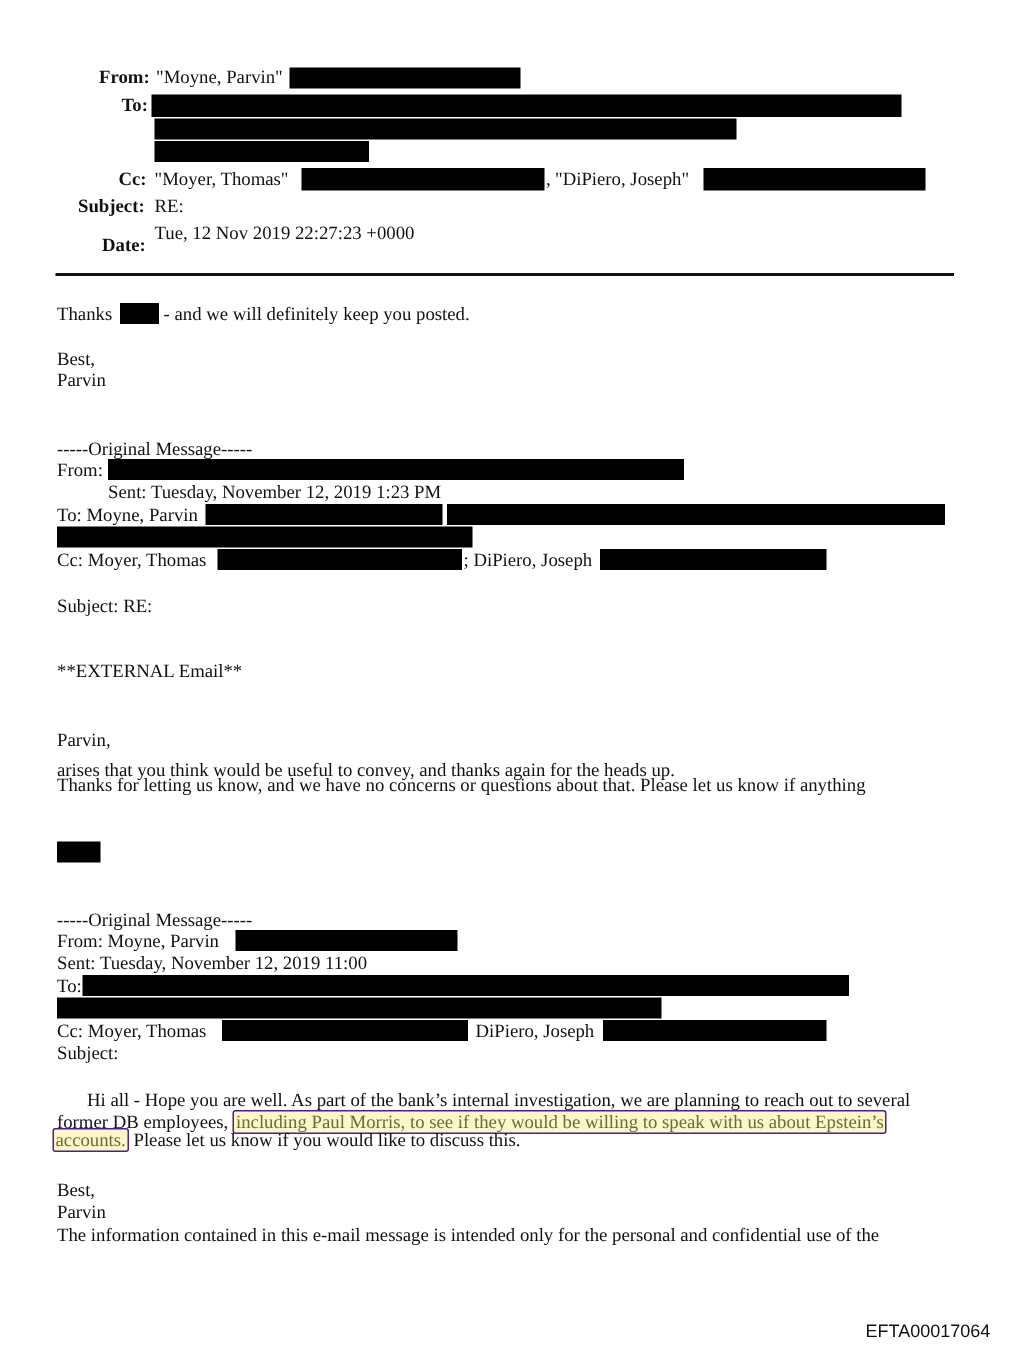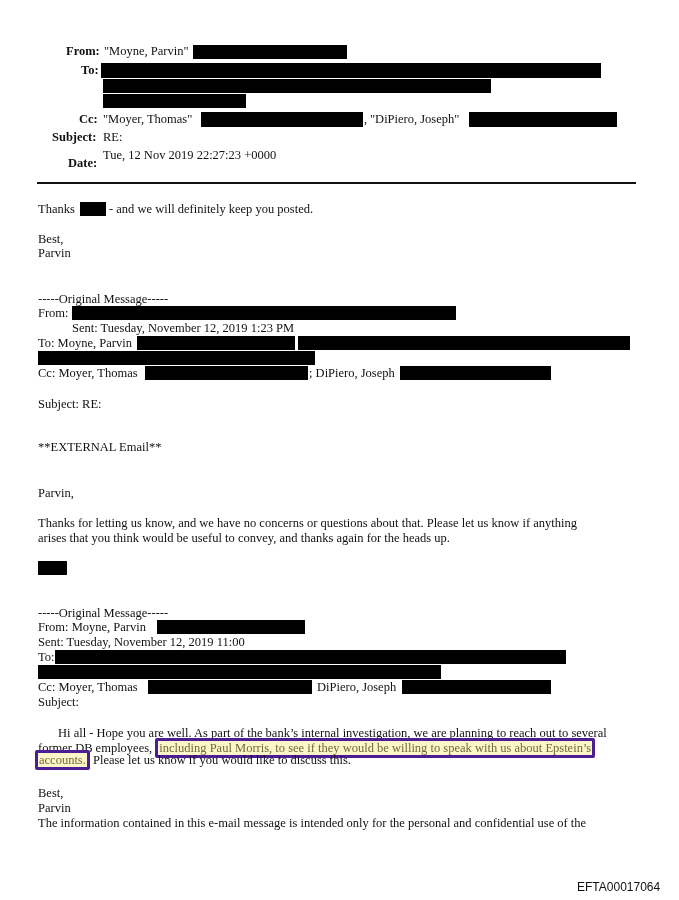--- a/index.html
+++ b/index.html
@@ -5,21 +5,21 @@
     html, body { margin: 0; padding: 0; background: #ffffff; }
     body {
       width: 679px; height: 900px; position: relative; overflow: hidden;
       font-family: "Liberation Serif", serif; color: #111; font-size: 12.5px;
     }
     .abs { position: absolute; white-space: nowrap; line-height: 15px; }
     .lbl { font-weight: bold; }
     .red { position: absolute; background: #000; }
     .hr { position: absolute; left: 37px; width: 599px; top: 182px; height: 2px; background: #111; }
     .hl {
-      background: #fdf6c8; border: 3px solid #4c1d95; border-radius: 2px;
+      background: #fdf6c8; border: 1px solid #4c1d95; border-radius: 2px;
       color: #6f6a36; padding: 0 1px;
     }
     .footer { font-family: "Liberation Sans", sans-serif; font-size: 12px; }
   </style>
 </head>
 <body>
 
 <div class="abs lbl" style="left:66px;top:44px;">From:</div>
 <div class="abs" style="left:104px;top:44px;">"Moyne, Parvin"</div>
 <div class="red" style="left:193px;top:45px;width:154px;height:14px;"></div>
@@ -60,21 +60,21 @@
 <div class="red" style="left:38px;top:351px;width:277px;height:14px;"></div>
 <div class="abs" style="left:38px;top:366px;">Cc: Moyer, Thomas</div>
 <div class="red" style="left:145px;top:366px;width:163px;height:14px;"></div>
 <div class="abs" style="left:309px;top:366px;">; DiPiero, Joseph</div>
 <div class="red" style="left:400px;top:366px;width:151px;height:14px;"></div>
 <div class="abs" style="left:38px;top:397px;">Subject: RE:</div>
 
 <div class="abs" style="left:38px;top:440px;">**EXTERNAL Email**</div>
 <div class="abs" style="left:38px;top:486px;">Parvin,</div>
 <div class="abs" style="left:38px;top:516px;">Thanks for letting us know, and we have no concerns or questions about that. Please let us know if anything</div>
-<div class="abs" style="left:38px;top:531px;text-align:right;">arises that you think would be useful to convey, and thanks again for the heads up.</div>
+<div class="abs" style="left:38px;top:506px;text-align:right;">arises that you think would be useful to convey, and thanks again for the heads up.</div>
 <div class="red" style="left:38px;top:561px;width:29px;height:14px;"></div>
 
 <div class="abs" style="left:38px;top:606px;">-----Original Message-----</div>
 <div class="abs" style="left:38px;top:620px;">From: Moyne, Parvin</div>
 <div class="red" style="left:157px;top:620px;width:148px;height:14px;"></div>
 <div class="abs" style="left:38px;top:635px;">Sent: Tuesday, November 12, 2019 11:00</div>
 <div class="abs" style="left:38px;top:650px;">To:</div>
 <div class="red" style="left:55px;top:650px;width:511px;height:14px;"></div>
 <div class="red" style="left:38px;top:665px;width:403px;height:14px;"></div>
 <div class="abs" style="left:38px;top:680px;">Cc: Moyer, Thomas</div>

